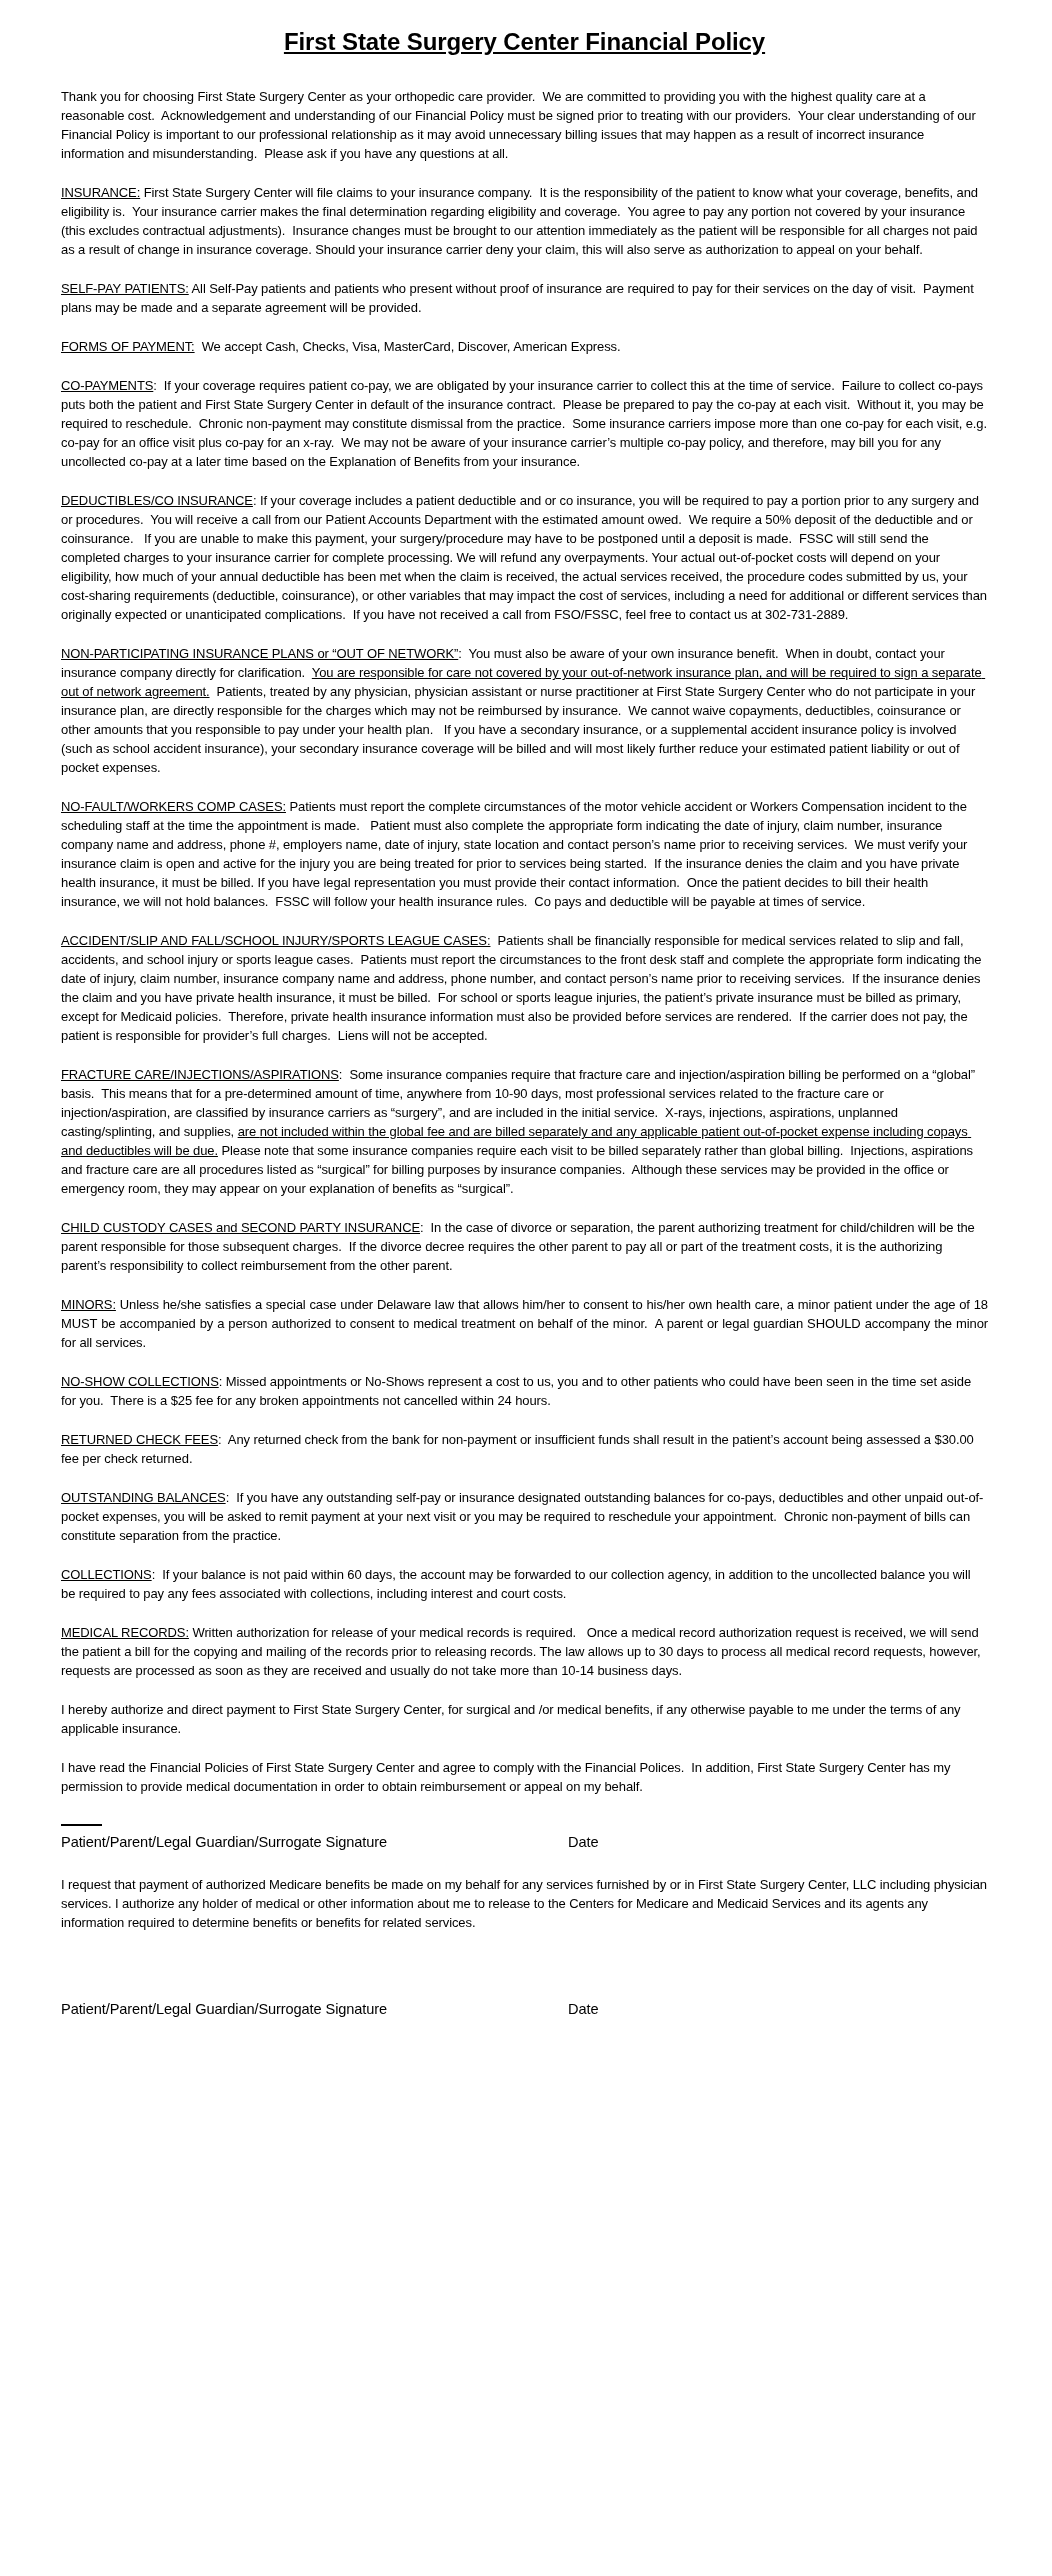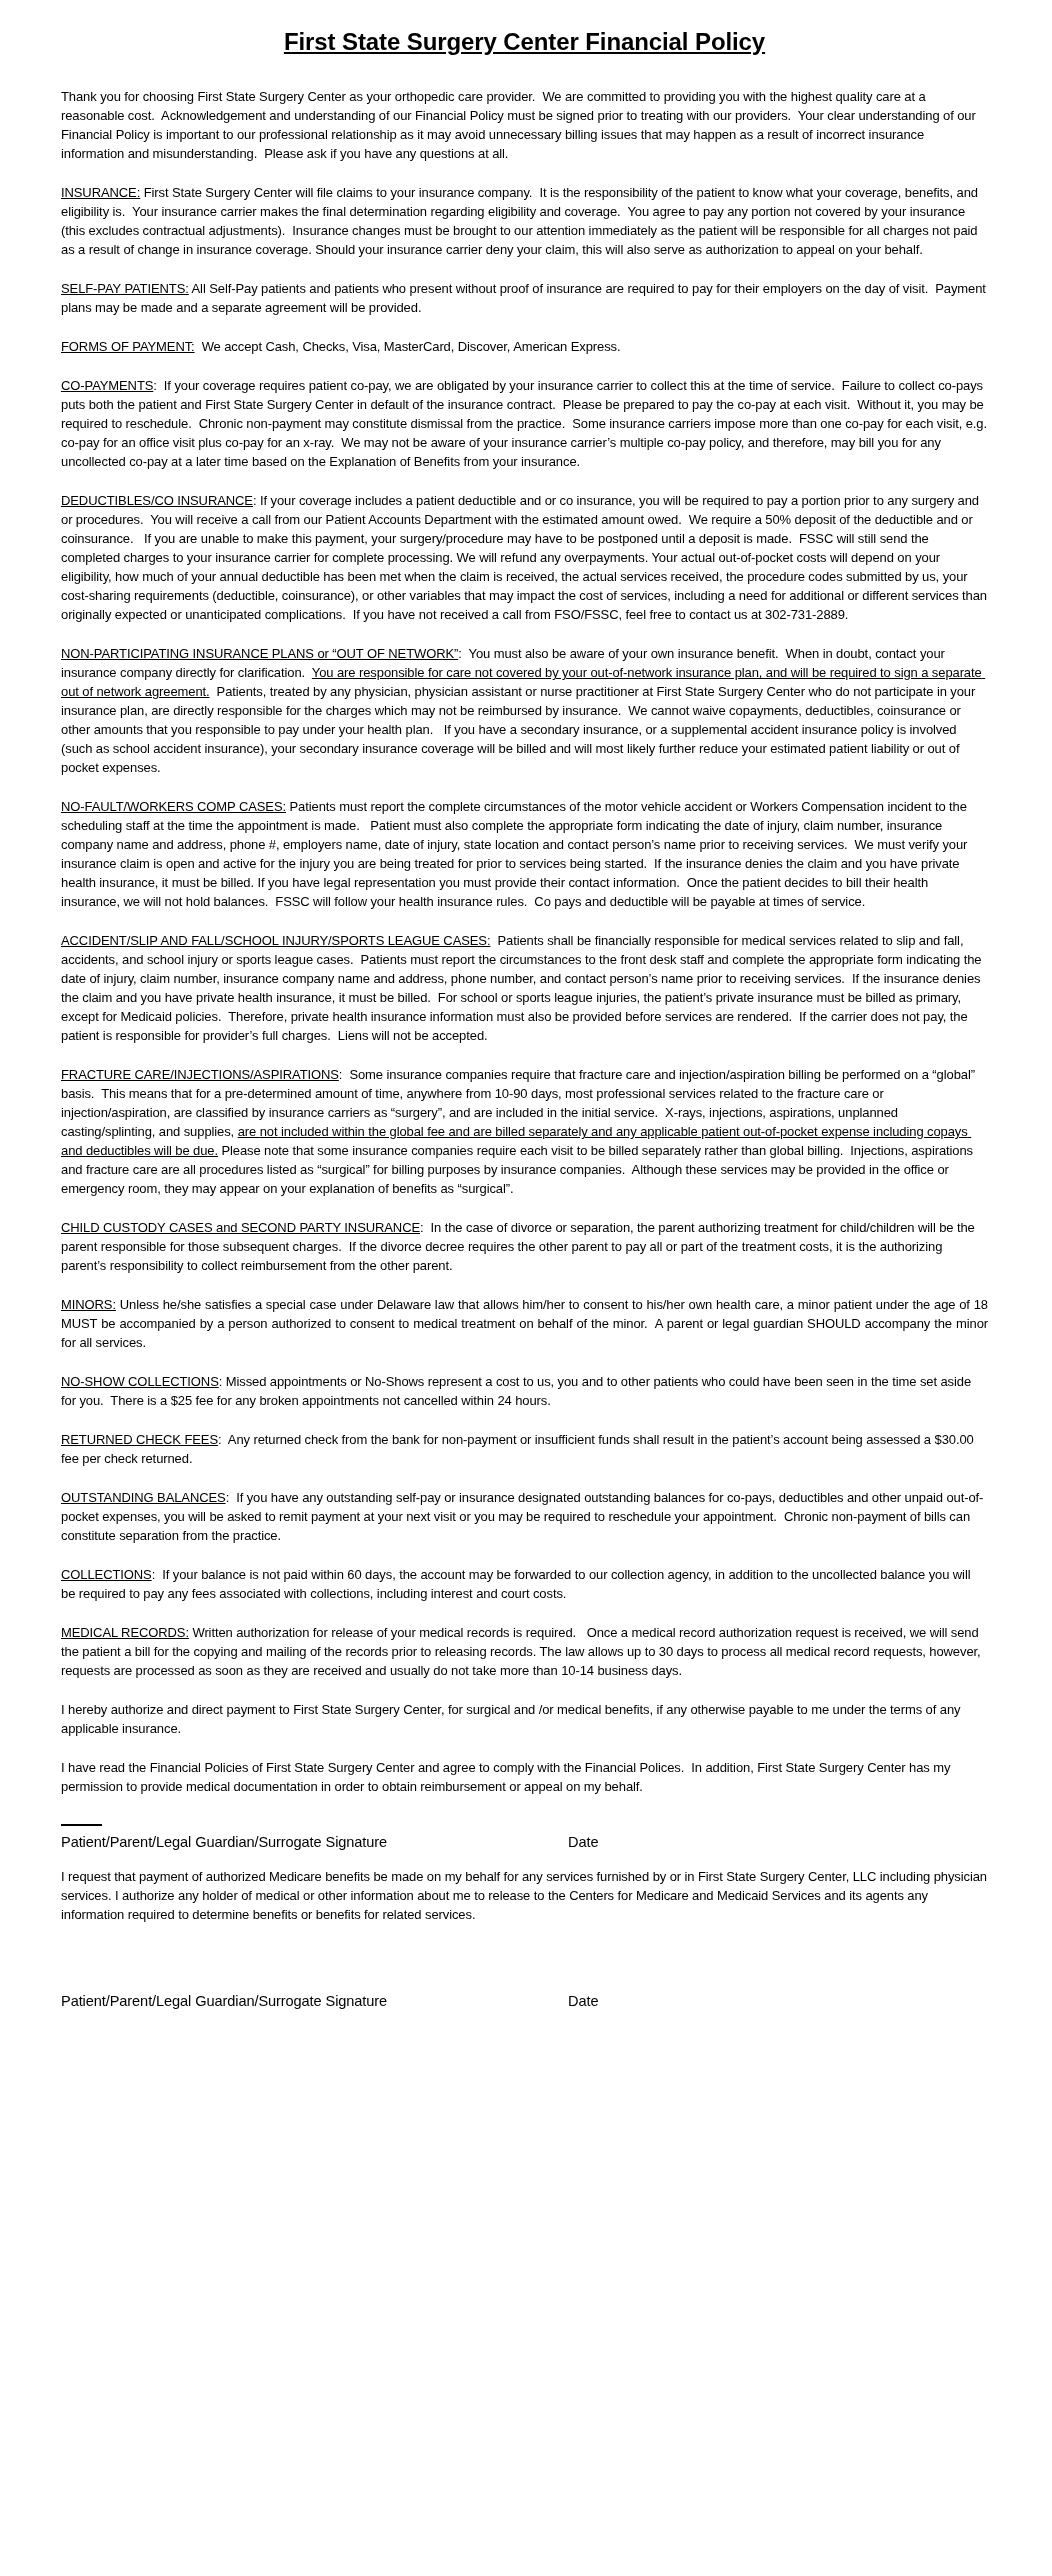--- a/index.html
+++ b/index.html
@@ -46,33 +46,33 @@
     align-items:flex-end;
   }
   .sig-row .sig-label{ width:507px; }
   .medicare-heading{
     margin:46px 0 0 0;
     text-align:center;
     font-size:14.7px;
     font-weight:bold;
     line-height:20px;
   }
-  .medicare-para{ margin-top:15px; }
+  .medicare-para{ margin-top:23px; }
   .sig-block-2{ margin-top:67px; }
 </style>
 </head>
 <body>
 
 <div class="page">
 
   <h1 class="doc-title">First State Surgery Center Financial Policy</h1>
 
   <p class="para"><span>Thank you for choosing First State Surgery Center as your orthopedic care provider.  We are committed to providing you with the highest quality care at a reasonable cost.  Acknowledgement and understanding of our Financial Policy must be signed prior to treating with our providers.  Your clear understanding of our Financial Policy is important to our professional relationship as it may avoid unnecessary billing issues that may happen as a result of incorrect insurance information and misunderstanding.  Please ask if you have any questions at all.</span></p>
   <p class="para"><span class="b u">INSURANCE:</span><span> First State Surgery Center will file claims to your insurance company.  It is the responsibility of the patient to know what your coverage, benefits, and eligibility is.  Your insurance carrier makes the final determination regarding eligibility and coverage.  You agree to pay any portion not covered by your insurance (this excludes contractual adjustments).  Insurance changes must be brought to our attention immediately as the patient will be responsible for all charges not paid as a result of change in insurance coverage. Should your insurance carrier deny your claim, this will also serve as authorization to appeal on your behalf.</span></p>
-  <p class="para"><span class="b u">SELF-PAY PATIENTS:</span><span> All Self-Pay patients and patients who present without proof of insurance are required to pay for their employers on the day of visit.  Payment plans may be made and a separate agreement will be provided.</span></p>
+  <p class="para"><span class="b u">SELF-PAY PATIENTS:</span><span> All Self-Pay patients and patients who present without proof of insurance are required to pay for their services on the day of visit.  Payment plans may be made and a separate agreement will be provided.</span></p>
   <p class="para"><span class="b u">FORMS OF PAYMENT:</span><span>  We accept Cash, Checks, Visa, MasterCard, Discover, American Express.</span></p>
   <p class="para"><span class="b u">CO-PAYMENTS</span><span>:  If your coverage requires patient co-pay, we are obligated by your insurance carrier to collect this at the time of service.  Failure to collect co-pays puts both the patient and First State Surgery Center in default of the insurance contract.  Please be prepared to pay the co-pay at each visit.  </span><span class="b">Without it, you may be required to reschedule.</span><span>  Chronic non-payment may constitute dismissal from the practice.  Some insurance carriers impose more than one co-pay for each visit, e.g. co-pay for an office visit plus co-pay for an x-ray.  We may not be aware of your insurance carrier’s multiple co-pay policy, and therefore, may bill you for any uncollected co-pay at a later time based on the Explanation of Benefits from your insurance.</span></p>
   <p class="para"><span class="b u">DEDUCTIBLES/CO INSURANCE</span><span>: If your coverage includes a patient deductible and or co insurance, you will be required to pay a portion prior to any surgery and or procedures.  You will receive a call from our Patient Accounts Department with the estimated amount owed.  We require a 50% deposit of the deductible and or coinsurance.   </span><span class="b">If you are unable to make this payment, your surgery/procedure may have to be postponed until a deposit is made</span><span>.  FSSC will still send the completed charges to your insurance carrier for complete processing. We will refund any overpayments. Your actual out-of-pocket costs will depend on your eligibility, how much of your annual deductible has been met when the claim is received, the actual services received, the procedure codes submitted by us, your cost-sharing requirements (deductible, coinsurance), or other variables that may impact the cost of services, including a need for additional or different services than originally expected or unanticipated complications.  If you have not received a call from FSO/FSSC, feel free to contact us at 302-731-2889.</span></p>
   <p class="para"><span class="b u">NON-PARTICIPATING INSURANCE PLANS or “OUT OF NETWORK”</span><span>:  You must also be aware of your own insurance benefit.  When in doubt, contact your insurance company directly for clarification.  </span><span class="u">You are responsible for care not covered by your out-of-network insurance plan, and will be required to sign a separate out of network agreement.</span><span>  Patients, treated by any physician, physician assistant or nurse practitioner at First State Surgery Center who do not participate in your insurance plan, are directly responsible for the charges which may not be reimbursed by insurance.  We cannot waive copayments, deductibles, coinsurance or other amounts that you responsible to pay under your health plan.   If you have a secondary insurance, or a supplemental accident insurance policy is involved (such as school accident insurance), your secondary insurance coverage will be billed and will most likely further reduce your estimated patient liability or out of pocket expenses.</span></p>
   <p class="para"><span class="b u">NO-FAULT/WORKERS COMP CASES:</span><span> Patients must report the complete circumstances of the motor vehicle accident or Workers Compensation incident to the scheduling staff at the time the appointment is made.   Patient must also complete the appropriate form indicating the date of injury, claim number, insurance company name and address, phone #, employers name, date of injury, state location and contact person’s name prior to receiving services.  We must verify your insurance claim is open and active for the injury you are being treated for prior to services being started.  If the insurance denies the claim and you have private health insurance, it must be billed. If you have legal representation you must provide their contact information.  Once the patient decides to bill their health insurance, we will not hold balances.  FSSC will follow your health insurance rules.  Co pays and deductible will be payable at times of service.</span></p>
   <p class="para"><span class="b u">ACCIDENT/SLIP AND FALL/SCHOOL INJURY/SPORTS LEAGUE CASES:</span><span>  Patients shall be financially responsible for medical services related to slip and fall, accidents, and school injury or sports league cases.  Patients must report the circumstances to the front desk staff and complete the appropriate form indicating the date of injury, claim number, insurance company name and address, phone number, and contact person’s name prior to receiving services.  If the insurance denies the claim and you have private health insurance, it must be billed.  For school or sports league injuries, the patient’s private insurance must be billed as primary, except for Medicaid policies.  Therefore, private health insurance information must also be provided before services are rendered.  If the carrier does not pay, the patient is responsible for provider’s full charges.  Liens will not be accepted.</span></p>
   <p class="para"><span class="b u">FRACTURE CARE/INJECTIONS/ASPIRATIONS</span><span>:  Some insurance companies require that fracture care and injection/aspiration billing be performed on a “global” basis.  This means that for a pre-determined amount of time, anywhere from 10-90 days, most professional services related to the fracture care or injection/aspiration, are classified by insurance carriers as “surgery”, and are included in the initial service.  X-rays, injections, aspirations, unplanned casting/splinting, and supplies, </span><span class="u">are </span><span class="b u">not</span><span class="u"> included within the global fee and are billed separately and any applicable patient out-of-pocket expense including copays and deductibles will be due.</span><span> Please note that some insurance companies require each visit to be billed separately rather than global billing.  Injections, aspirations and fracture care are all procedures listed as “surgical” for billing purposes by insurance companies.  Although these services may be provided in the office or emergency room, they may appear on your explanation of benefits as “surgical”.</span></p>
   <p class="para"><span class="b u">CHILD CUSTODY CASES and SECOND PARTY INSURANCE</span><span>:  In the case of divorce or separation, the parent authorizing treatment for child/children will be the parent responsible for those subsequent charges.  If the divorce decree requires the other parent to pay all or part of the treatment costs, it is the authorizing parent’s responsibility to collect reimbursement from the other parent.</span></p>
   <p class="para justify"><span class="b u">MINORS:</span><span> Unless he/she satisfies a special case under Delaware law that allows him/her to consent to his/her own health care, a minor patient under the age of 18 </span><span class="b">MUST</span><span> be accompanied by a person authorized to consent to medical treatment on behalf of the minor.  A parent or legal guardian </span><span class="b">SHOULD</span><span> accompany the minor for all services.</span></p>
   <p class="para"><span class="b u">NO-SHOW COLLECTIONS</span><span>: Missed appointments or No-Shows represent a cost to us, you and to other patients who could have been seen in the time set aside for you.  There is a $25 fee for any broken appointments not cancelled within 24 hours.</span></p>

